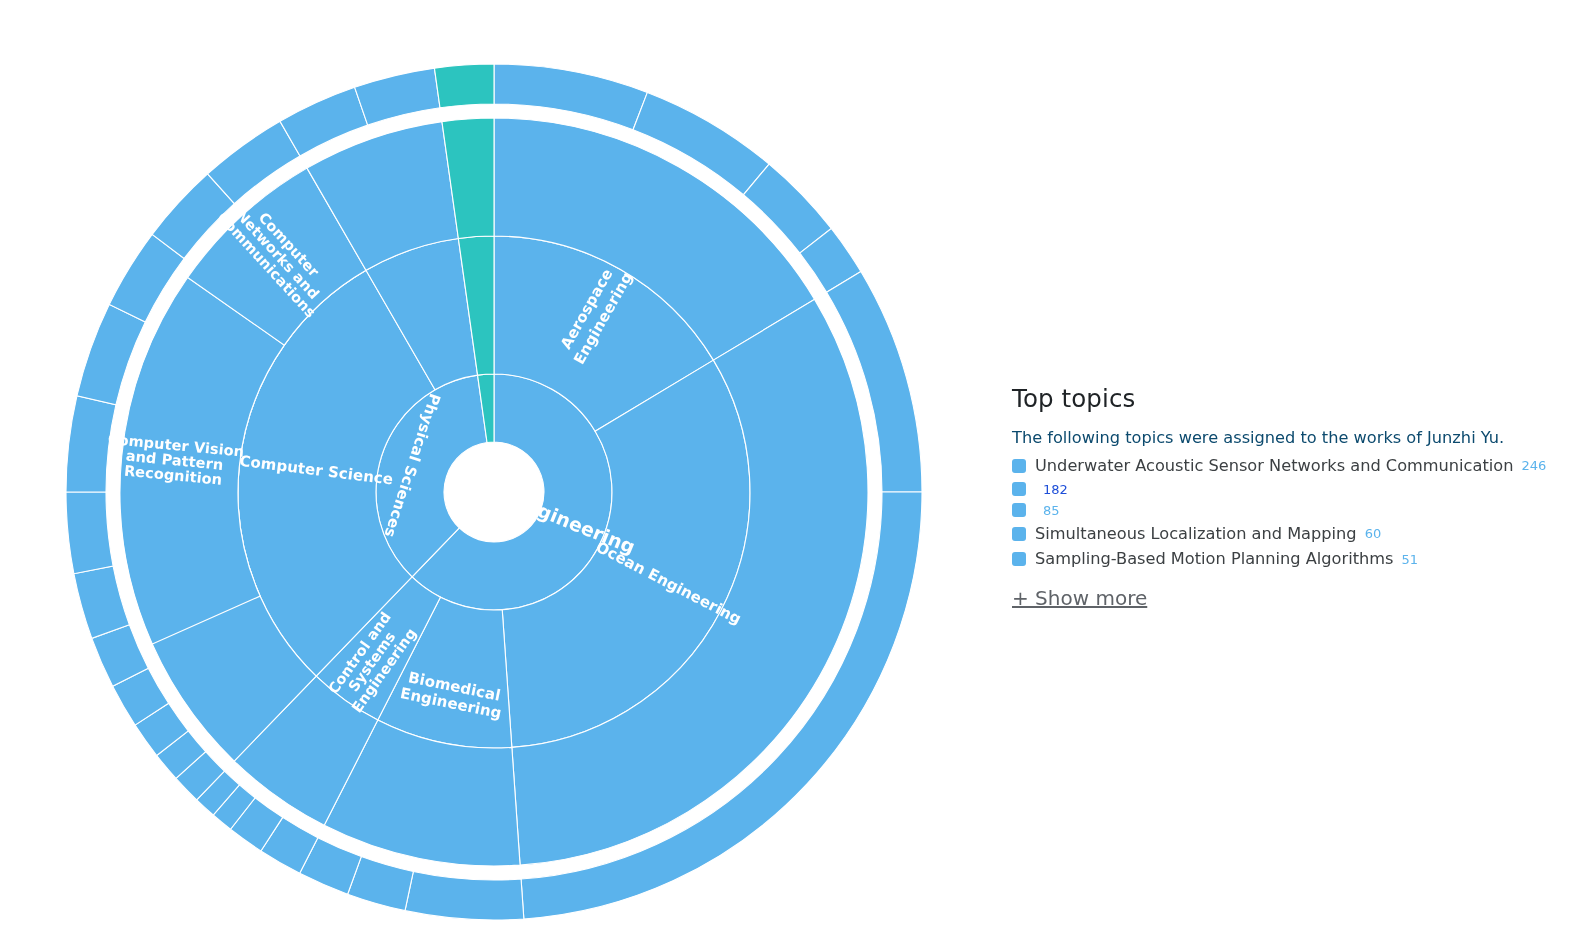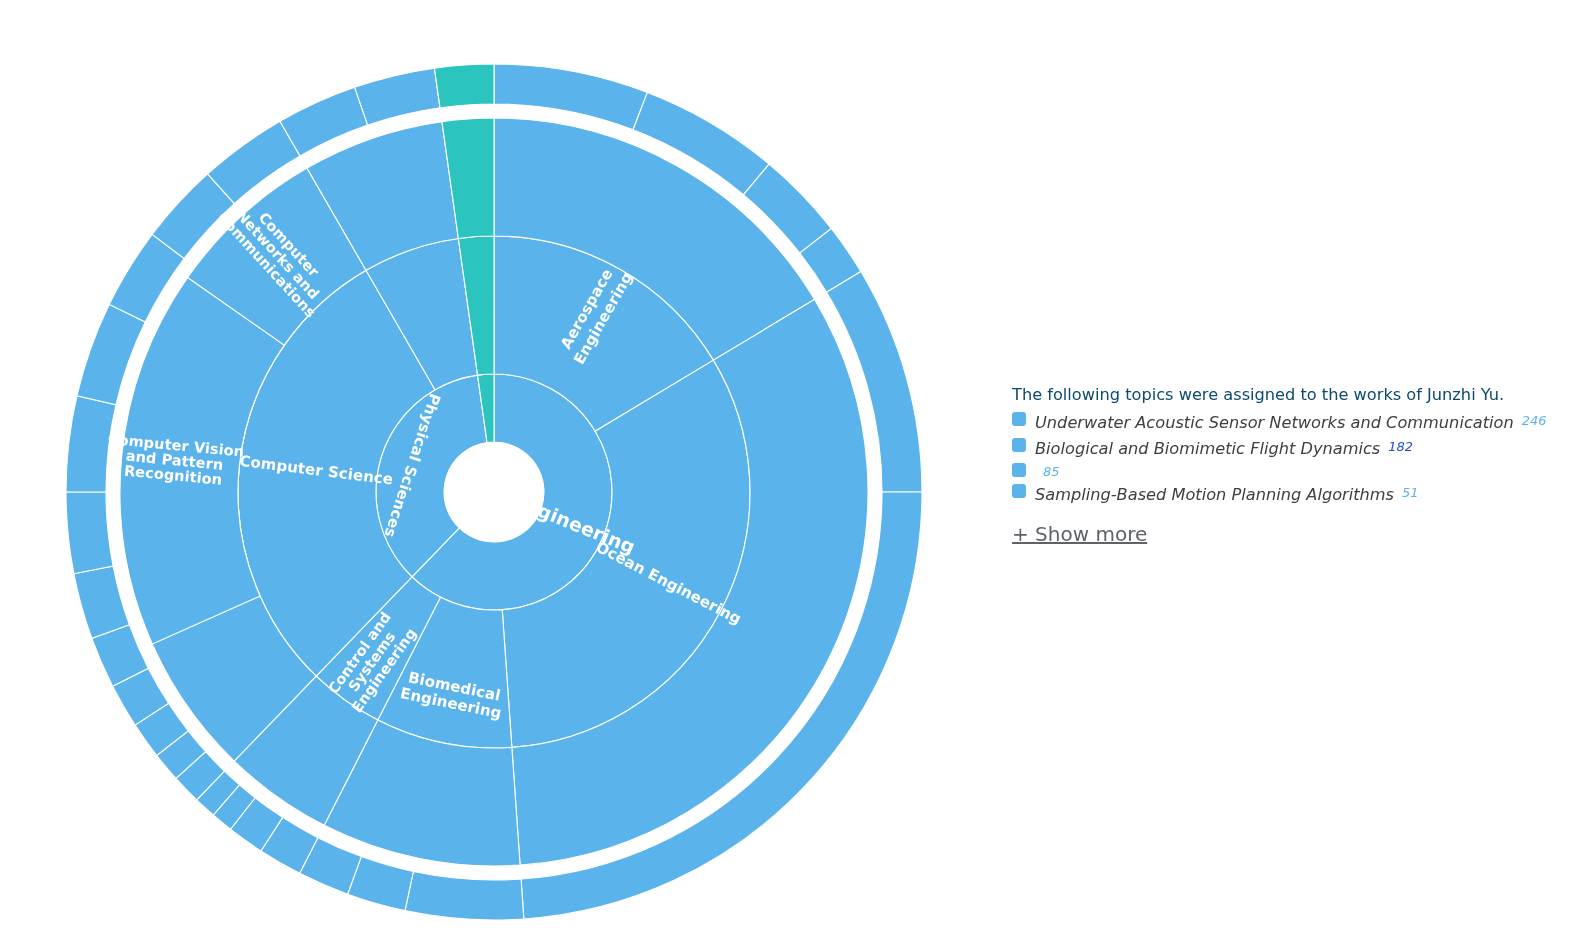--- a/index.html
+++ b/index.html
@@ -66,25 +66,24 @@
     margin: 0 0 6px 0;
     line-height: 1.38;
   }
   #legend-list {
     list-style: none;
     margin: 0;
     padding: 0;
   }
   .legend-item {
     display: flex;
-    align-items: flex-start;
+    align-items: center;
     margin: 0 0 4px 0;
     line-height: 1.32;
     white-space: nowrap;
-    font-style: italic;
   }
   .legend-swatch {
     width: 14px;
     height: 14px;
     border-radius: 3px;
     flex: 0 0 auto;
     margin-right: 9px;
     display: inline-block;
   }
   .legend-label {
@@ -169,35 +168,40 @@
           <text class="arc-label mid" x="452.7308375756402" y="694.8444138565117" text-anchor="middle" dominant-baseline="middle" transform="rotate(371.5 452.7308375756402 694.8444138565117)"><tspan x="452.7308375756402" dy="-8.5">Biomedical</tspan><tspan x="452.7308375756402" dy="17">Engineering</tspan></text>
           <text class="arc-label " x="372.63308225641356" y="662.1501433364707" text-anchor="middle" dominant-baseline="middle" transform="rotate(305.5 372.63308225641356 662.1501433364707)"><tspan x="372.63308225641356" dy="-15">Control and</tspan><tspan x="372.63308225641356" dy="15">Systems</tspan><tspan x="372.63308225641356" dy="15">Engineering</tspan></text>
           <text class="arc-label mid" x="316.33423885620334" y="470.1853875304786" text-anchor="middle" dominant-baseline="middle" transform="rotate(367 316.33423885620334 470.1853875304786)"><tspan x="316.33423885620334" dy="0">Computer Science</tspan></text>
           <text class="arc-label " x="174.47782032413562" y="461.2335134410081" text-anchor="middle" dominant-baseline="middle" transform="rotate(365.5 174.47782032413562 461.2335134410081)"><tspan x="174.47782032413562" dy="-15">Computer Vision</tspan><tspan x="174.47782032413562" dy="15">and Pattern</tspan><tspan x="174.47782032413562" dy="15">Recognition</tspan></text>
           <text class="arc-label " x="277.135543355373" y="255.33397488395025" text-anchor="middle" dominant-baseline="middle" transform="rotate(407.5 277.135543355373 255.33397488395025)"><tspan x="277.135543355373" dy="-15">Computer</tspan><tspan x="277.135543355373" dy="15">Networks and</tspan><tspan x="277.135543355373" dy="15">Communications</tspan></text>
         </g>
     </svg>
   </div>
 
   <div id="legend-panel">
+    <h2 id="legend-title">Top topics</h2>
     <p id="legend-desc">The following topics were assigned to the works of Junzhi Yu.</p>
     <ul id="legend-list">
         <li class="legend-item">
           <span class="legend-swatch" style="background: rgb(91, 179, 236);"></span>
           <span class="legend-label">Underwater Acoustic Sensor Networks and Communication</span>
           <span class="legend-count" style="color: rgb(91, 179, 236);">246</span>
         </li>
         <li class="legend-item">
           <span class="legend-swatch" style="background: rgb(91, 179, 236);"></span>
-          <span class="legend-label">Biological and Biomimetic Flight Dynamics</span>
           <span class="legend-count" style="color: #1d4ed8;">182</span>
         </li>
         <li class="legend-item">
           <span class="legend-swatch" style="background: rgb(91, 179, 236);"></span>
           <span class="legend-count" style="color: rgb(91, 179, 236);">85</span>
+        </li>
+        <li class="legend-item">
+          <span class="legend-swatch" style="background: rgb(91, 179, 236);"></span>
+          <span class="legend-label">Simultaneous Localization and Mapping</span>
+          <span class="legend-count" style="color: rgb(91, 179, 236);">60</span>
         </li>
         <li class="legend-item">
           <span class="legend-swatch" style="background: rgb(91, 179, 236);"></span>
           <span class="legend-label">Sampling-Based Motion Planning Algorithms</span>
           <span class="legend-count" style="color: rgb(91, 179, 236);">51</span>
         </li>
       </ul>
     <a id="show-more" href="#">+ Show more</a>
   </div>
 

